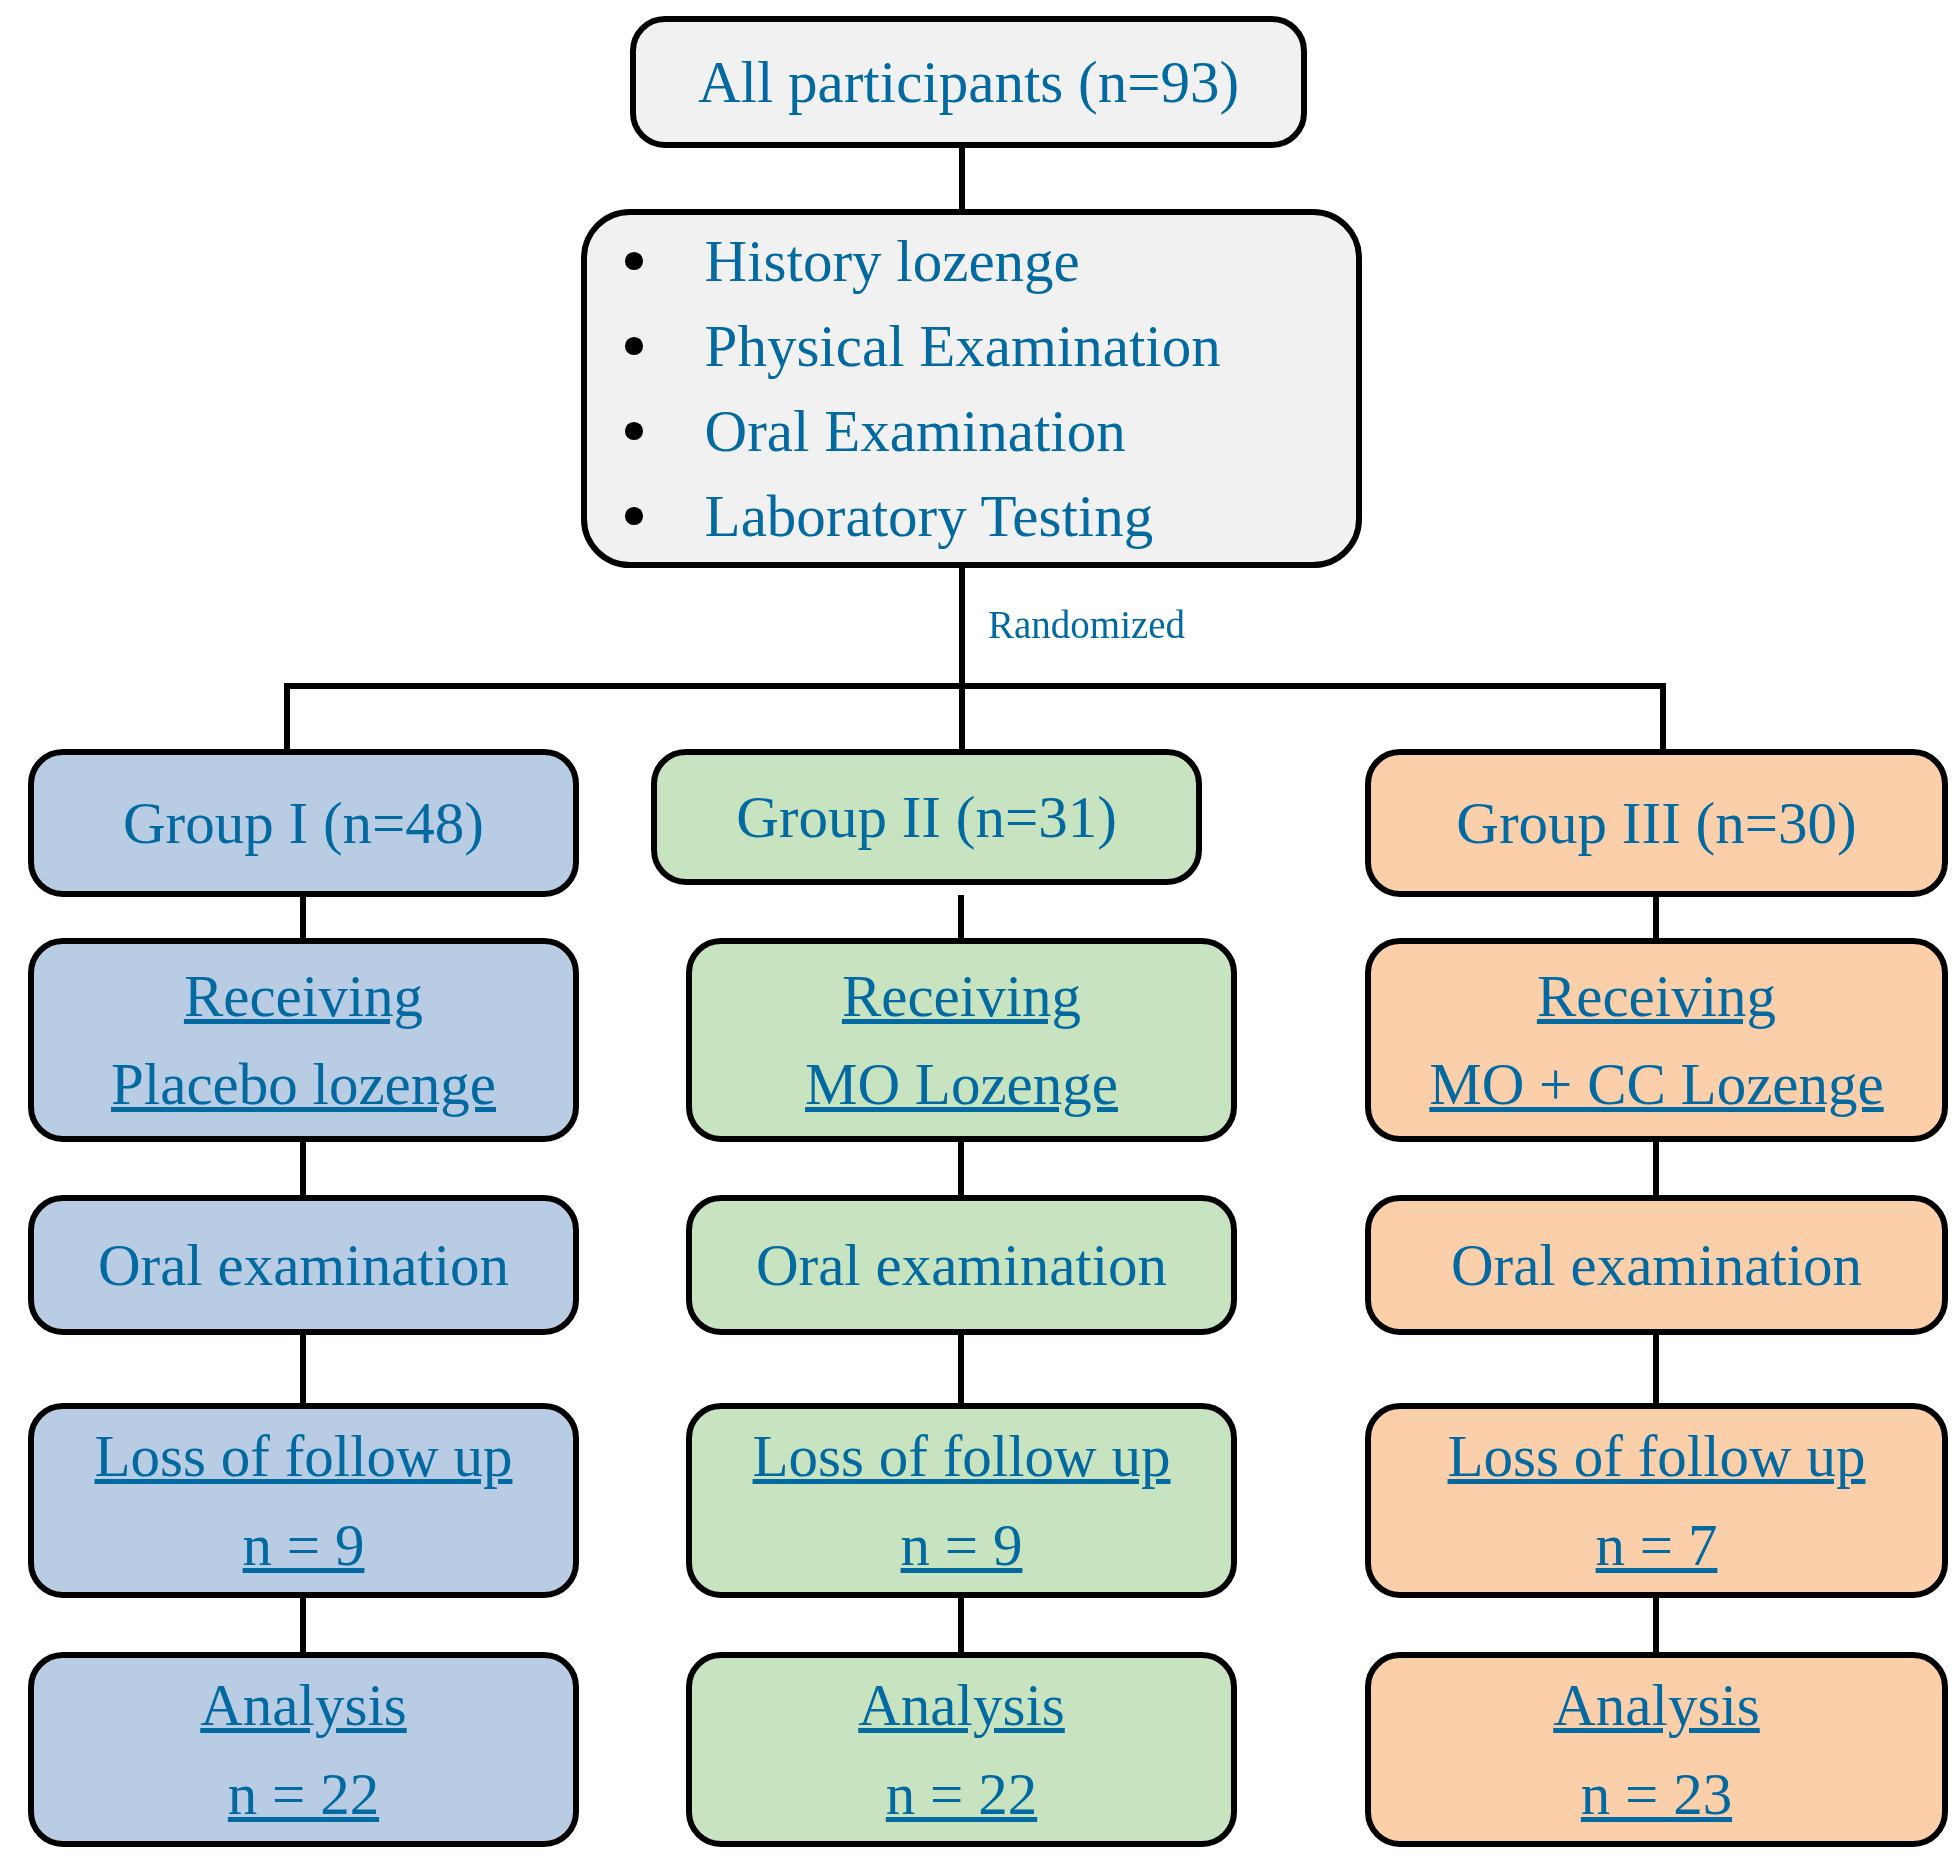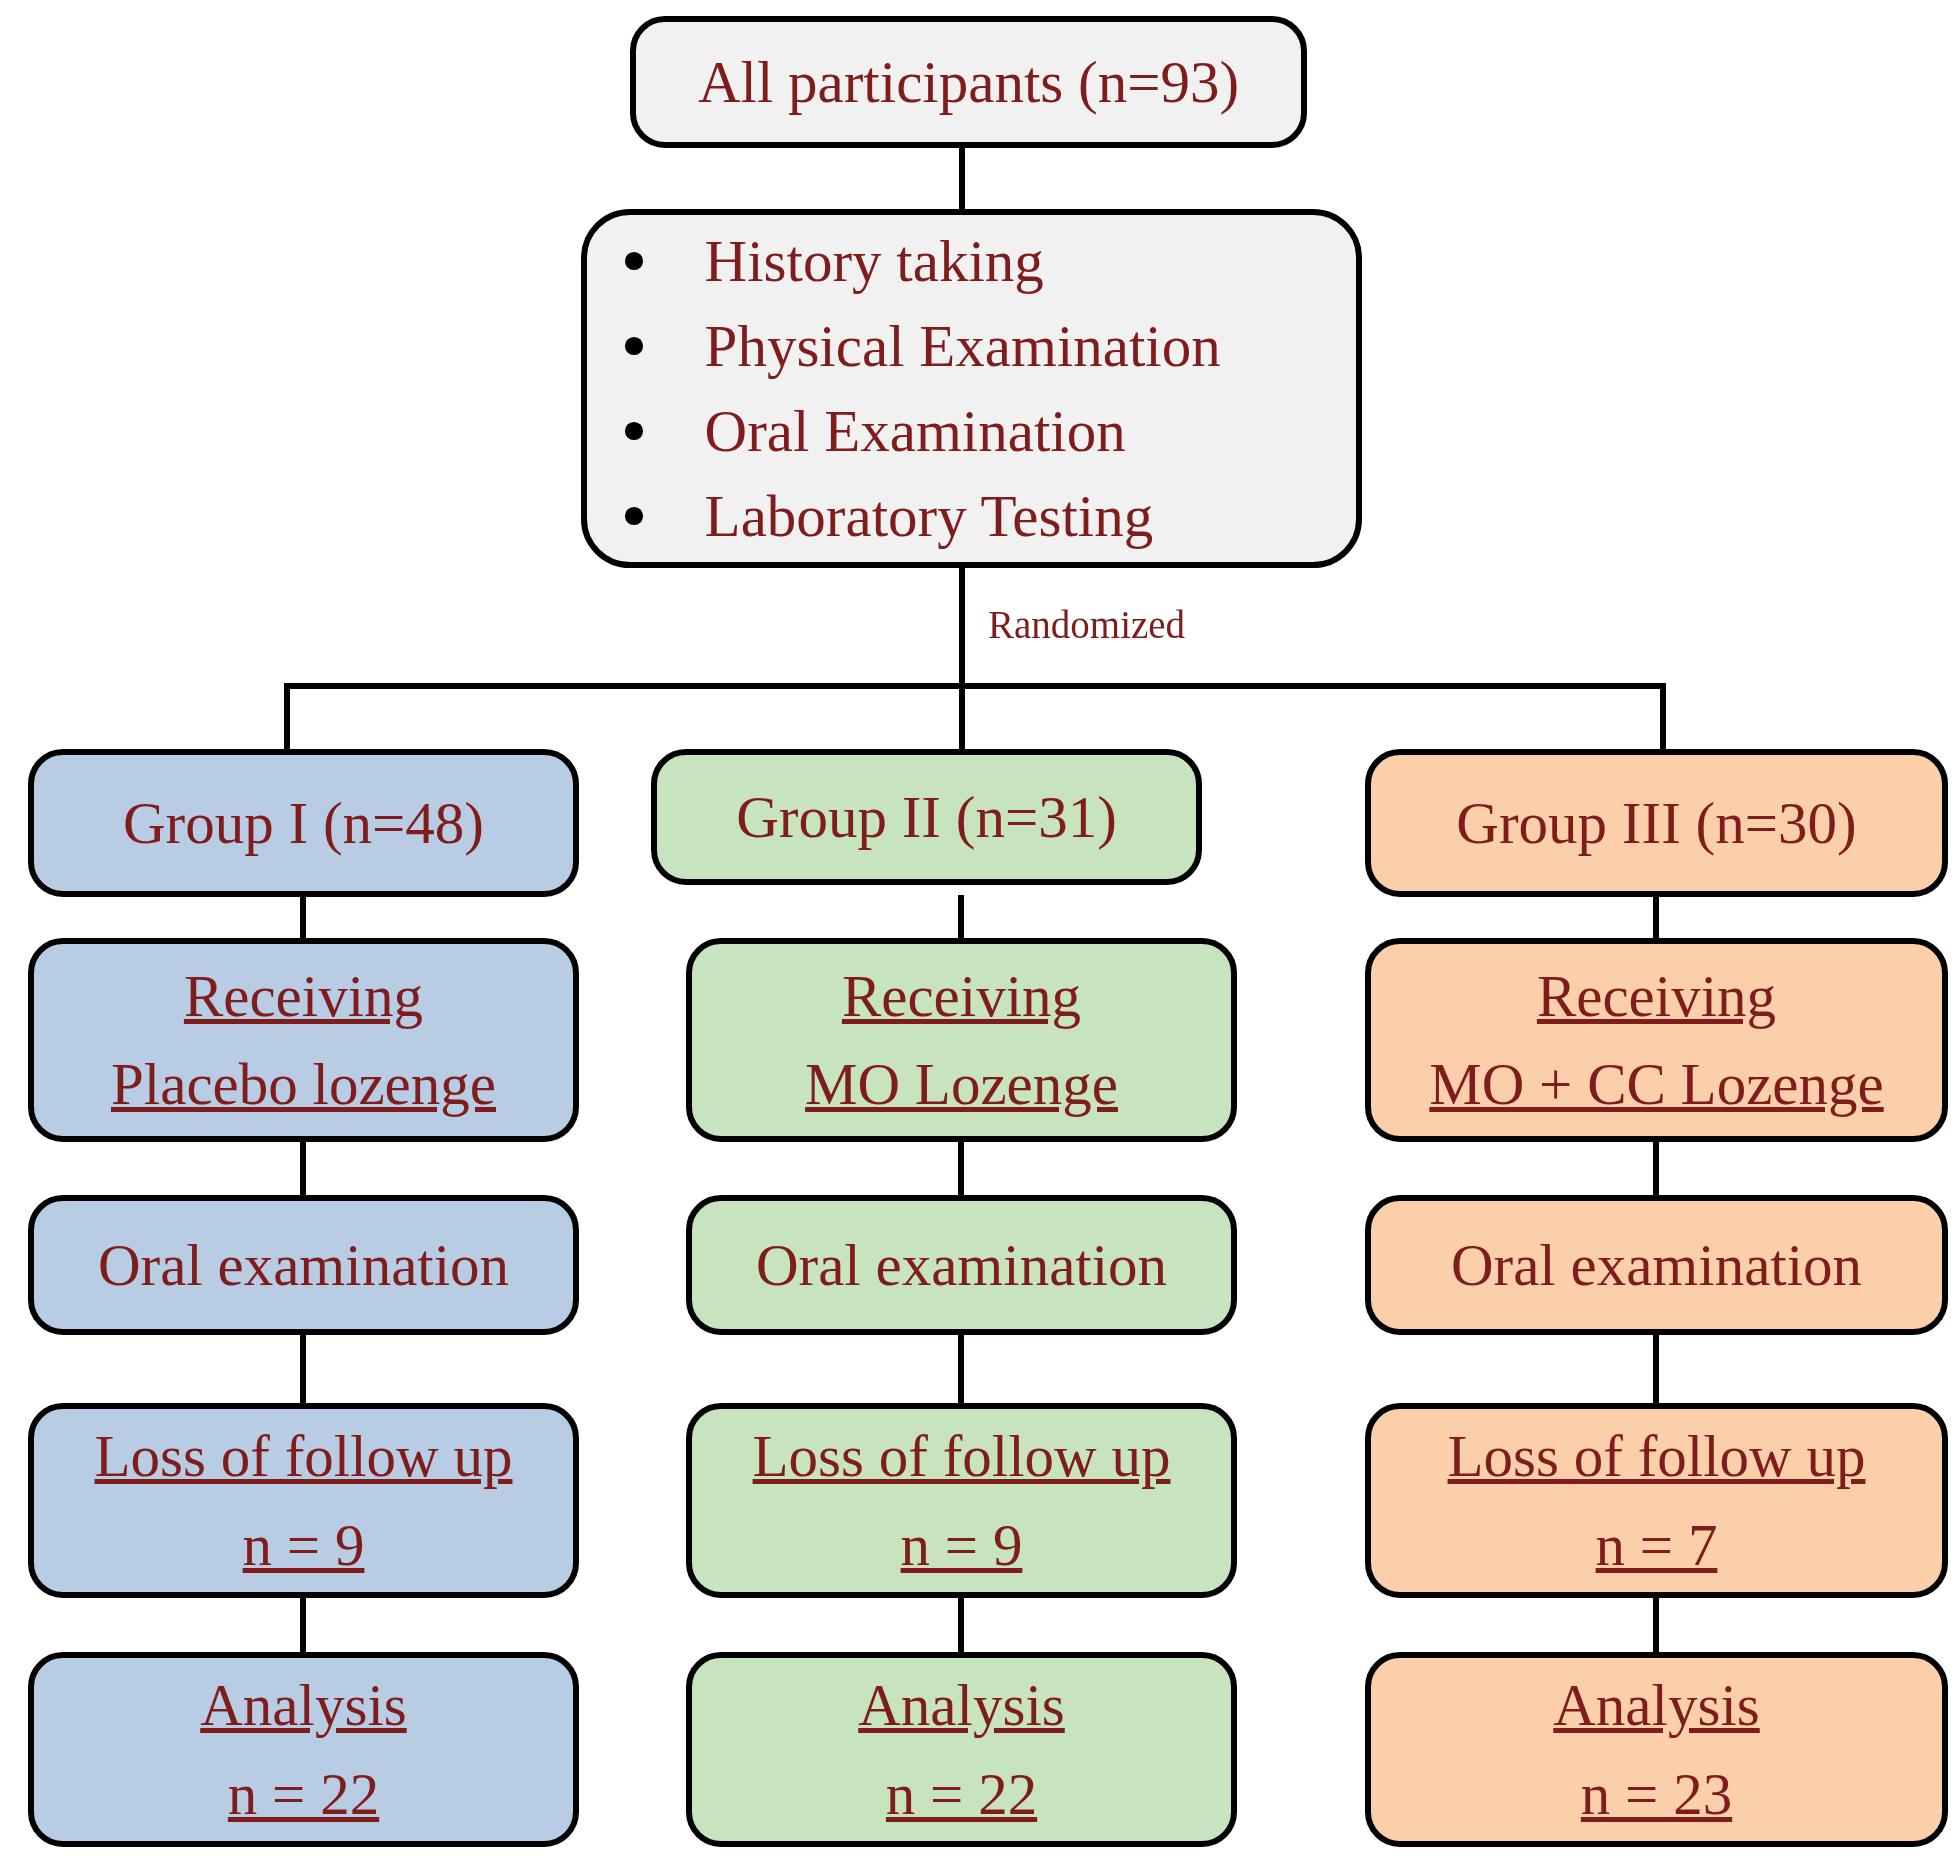--- a/index.html
+++ b/index.html
@@ -6,21 +6,21 @@
     margin: 0;
     padding: 0;
     background: #ffffff;
   }
   #canvas {
     position: relative;
     width: 1958px;
     height: 1868px;
     background: #ffffff;
     font-family: "Liberation Serif", "DejaVu Serif", serif;
-    color: #7f1d1d;
+    color: #0369a1;
     overflow: hidden;
   }
   .box {
     position: absolute;
     box-sizing: border-box;
     border: 6.4px solid #000000;
     border-radius: 35px;
     display: flex;
     flex-direction: column;
     align-items: center;
@@ -75,21 +75,21 @@
   <div class="box c-gray" style="left:630px; top:16px; width:677px; height:132px;">
     <span>All participants (n=93)</span>
   </div>
 
   <div class="line" style="left:959px; top:147px; width:6.4px; height:65px;"></div>
 
   <div class="box c-gray big-radius" style="left:581px; top:209px; width:781px; height:359px;">
     <ul class="bullets">
       <li>
         <span class="dot"></span>
-        <span>History taking</span>
+        <span>History lozenge</span>
       </li>
       <li>
         <span class="dot"></span>
         <span>Physical Examination</span>
       </li>
       <li>
         <span class="dot"></span>
         <span>Oral Examination</span>
       </li>
       <li>

